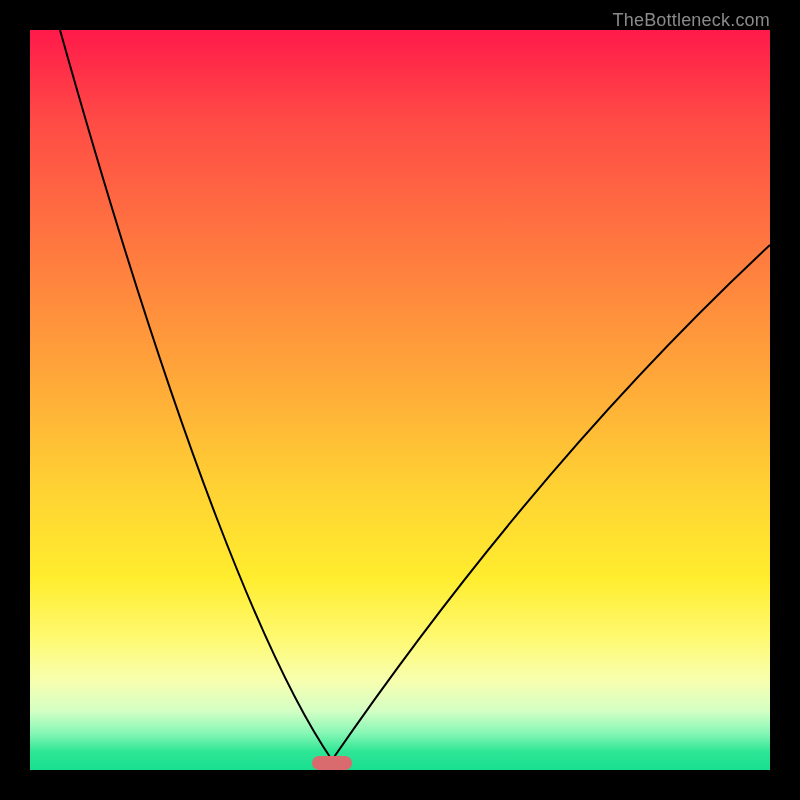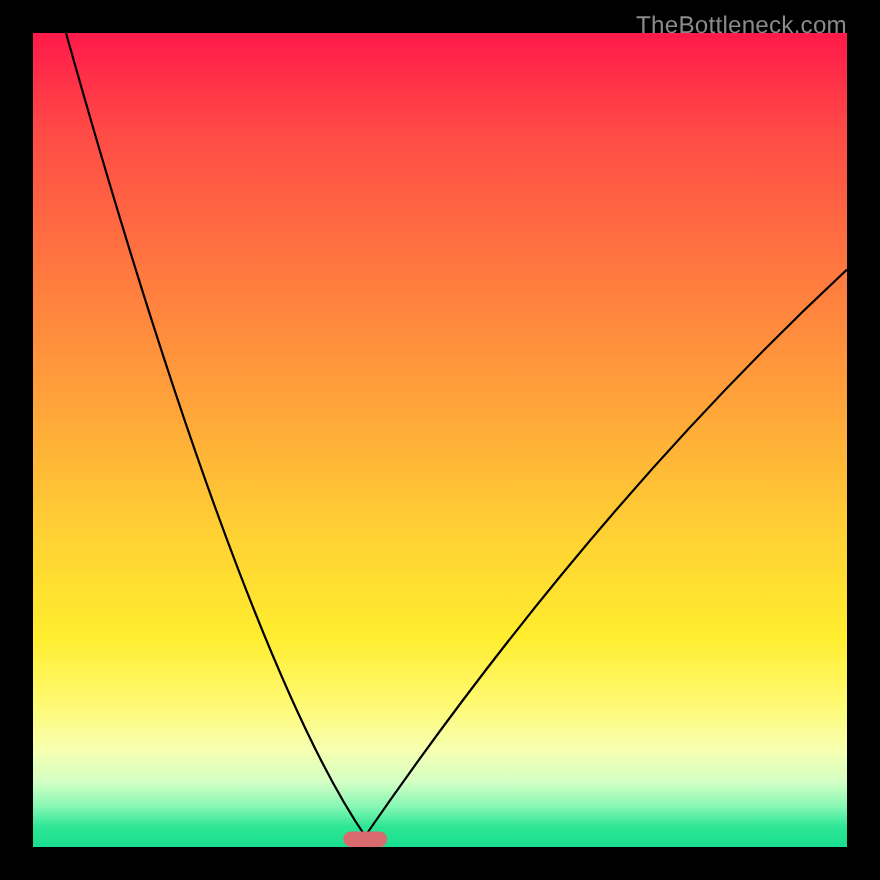--- a/index.html
+++ b/index.html
@@ -55,21 +55,21 @@
     position: absolute;
     background: #d96a6e;
     border-radius: 999px;
     transform: translate(-50%, -50%);
   }
   .watermark {
     position: absolute;
     top: 10px;
     right: 30px;
     color: #8a8a8a;
-    font-size: 22px;
+    font-size: 18px;
     letter-spacing: 0.2px;
   }
 </style>
 </head>
 <body>
 
 <div class="frame">
 
   <div class="plot-area">
     <div class="gradient"></div>

